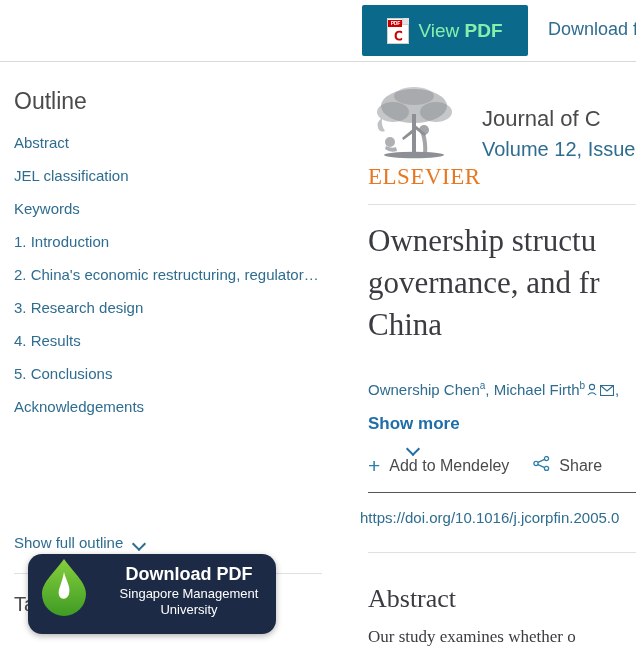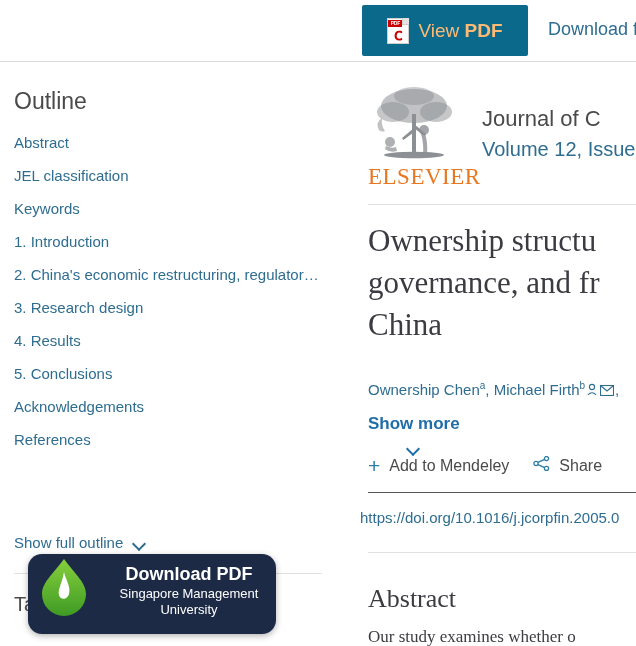--- a/index.html
+++ b/index.html
@@ -78,21 +78,21 @@
     position: absolute;
     left: 0; right: 0; bottom: 1px;
     text-align: center;
     color: #cc0000;
     font-size: 16px;
     line-height: 16px;
     font-family: "Liberation Serif", serif;
     font-weight: bold;
   }
   #view-pdf-label {
-    color: #fdba74;
+    color: #86efac;
     font-size: 19px;
     line-height: 19px;
     white-space: nowrap;
     font-family: "Liberation Sans", sans-serif;
   }
   #view-pdf-label b { font-weight: bold; }
   #download-issue-link {
     position: absolute;
     left: 548px;
     top: 18px;
@@ -423,21 +423,20 @@
   <div id="outline-list">
     <a class="outline-item">Abstract</a>
     <a class="outline-item">JEL classification</a>
     <a class="outline-item">Keywords</a>
     <a class="outline-item">1. Introduction</a>
     <a class="outline-item">2. China's economic restructuring, regulator…</a>
     <a class="outline-item">3. Research design</a>
     <a class="outline-item">4. Results</a>
     <a class="outline-item">5. Conclusions</a>
     <a class="outline-item">Acknowledgements</a>
-    <a class="outline-item">References</a>
   </div>
 
   <a id="show-full-outline">
     <span>Show full outline</span>
     <span class="chev"></span>
   </a>
 
   <div id="sidebar-divider"></div>
 
   <div id="tables-heading">Tables (5)</div>

